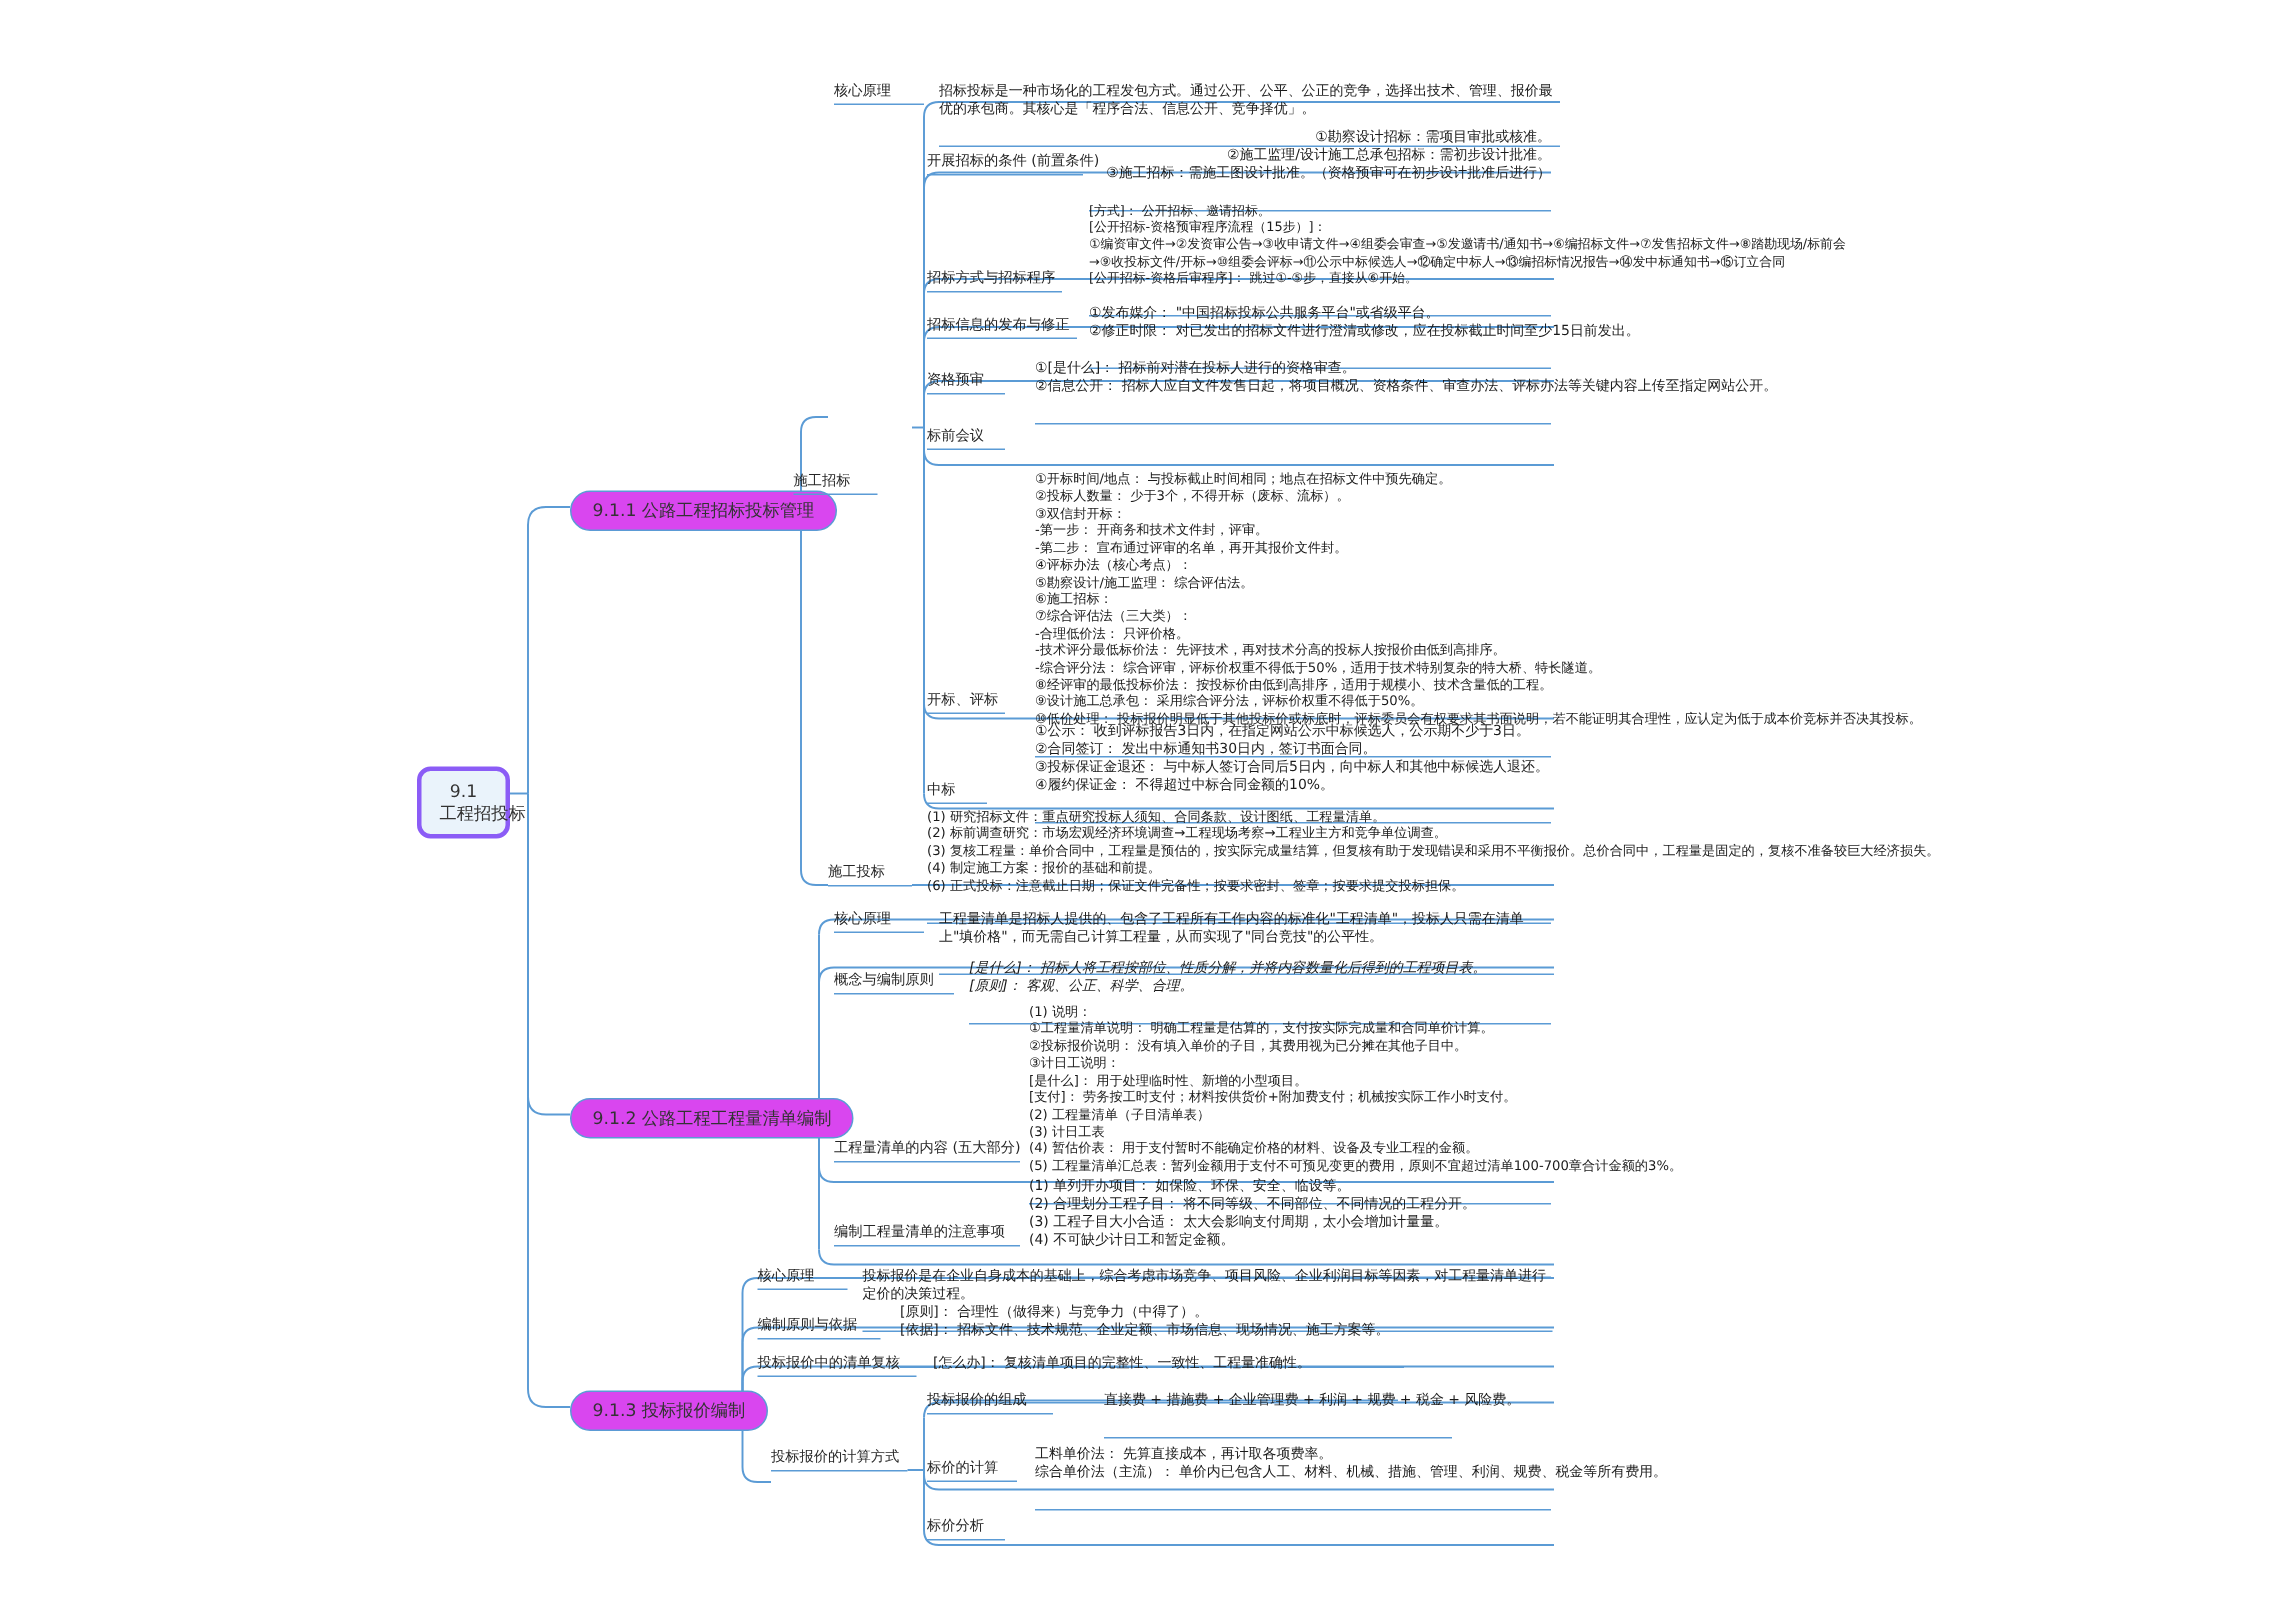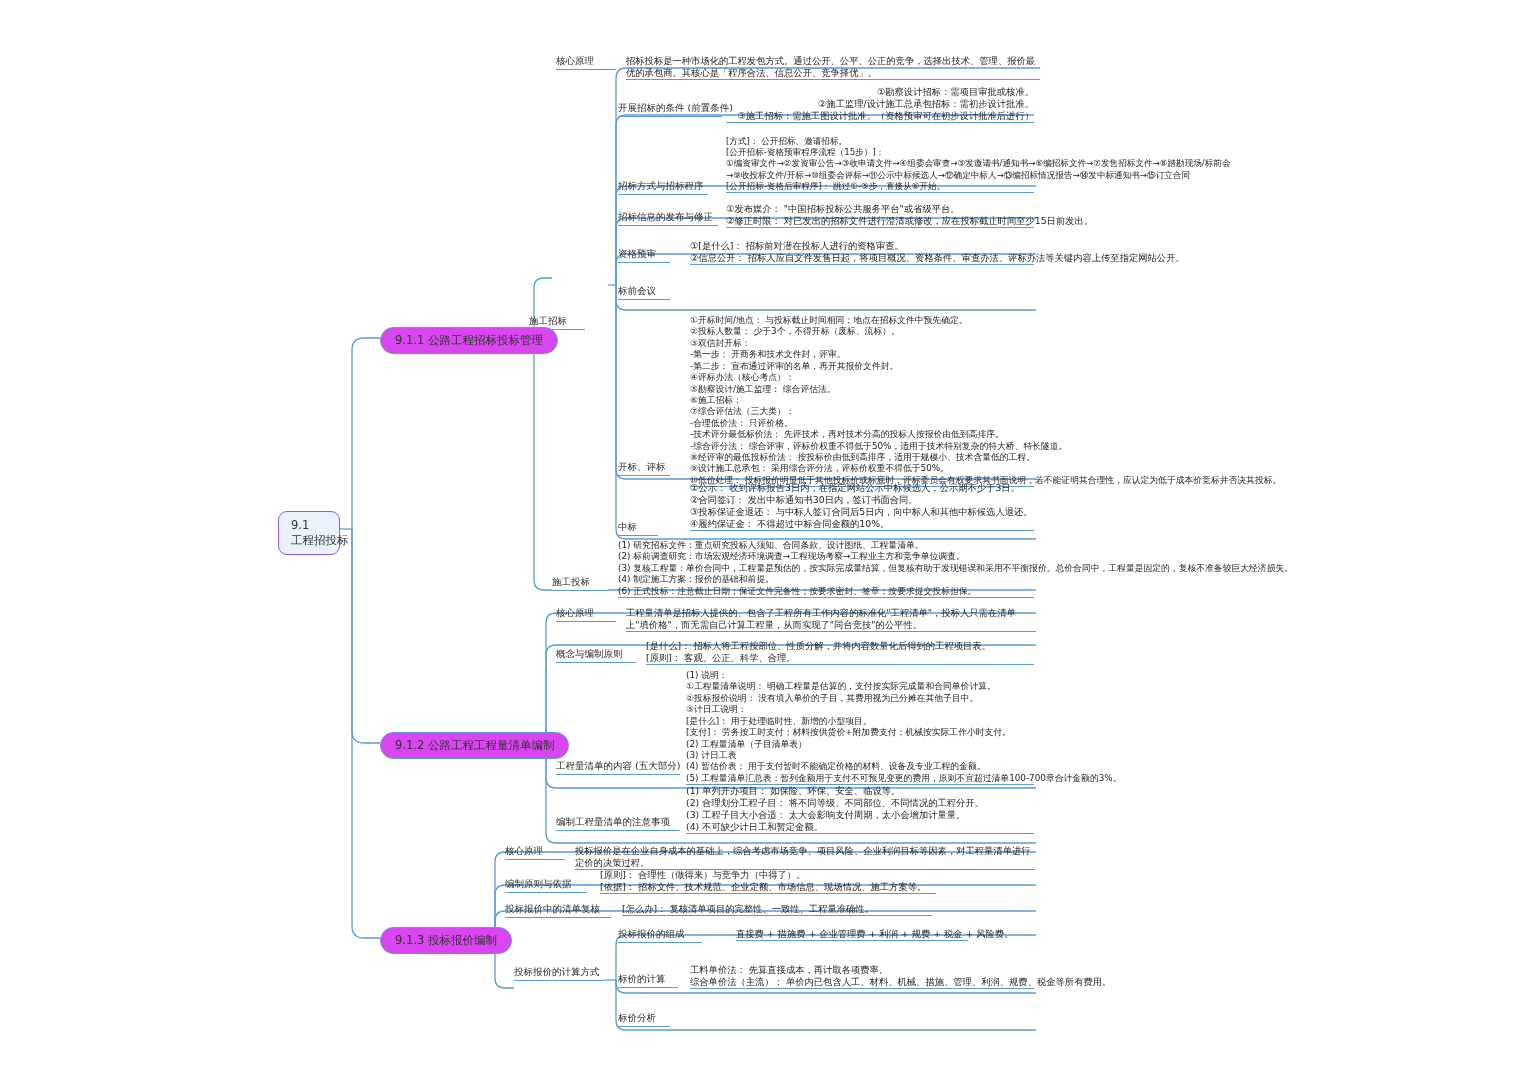--- a/index.html
+++ b/index.html
@@ -21,23 +21,24 @@
     pointer-events: none;
   }
   .node {
     position: absolute;
     white-space: pre;
     line-height: 1.30;
     color: #1a1a1a;
   }
   
   .root {
-    border: 1px solid #8b5cf6;
+    border: 3px solid #8b5cf6;
     background: #eaf3fb;
     border-radius: 9px;
+    text-align: center;
     padding: 6px 12px;
     font-size: 11.5px;
     color: #333;
   }
   
   .lvl1 {
     border: 1px solid #5b9bd5;
     background: #d946ef;
     border-radius: 14px;
     text-align: center;
@@ -49,21 +50,21 @@
   .lvl2 {
     font-size: 9.5px;
     color: #262626;
     padding-bottom: 2px;
     text-align: left;
   }
   
   .lvl3 {
     font-size: 9.3px;
     color: #1a1a1a;
-    padding-bottom: 0;
+    padding-bottom: 18px;
     text-align: left;
   }
   .ul { border-bottom: 1.4px solid #5b9bd5; }
   .statusbar {
     position: absolute;
     left: 0; bottom: 0;
     width: 1527px;
     height: 34px;
     border-top: 1px solid #d0d0d0;
     background: #ffffff;
@@ -208,21 +209,21 @@
   <div class="node lvl3 ul" style="left:618px; top:540px; width:416px; font-size:8.8px;">(1) 研究招标文件：重点研究投标人须知、合同条款、设计图纸、工程量清单。
 (2) 标前调查研究：市场宏观经济环境调查→工程现场考察→工程业主方和竞争单位调查。
 (3) 复核工程量：单价合同中，工程量是预估的，按实际完成量结算，但复核有助于发现错误和采用不平衡报价。总价合同中，工程量是固定的，复核不准备较巨大经济损失。
 (4) 制定施工方案：报价的基础和前提。
 (6) 正式投标：注意截止日期；保证文件完备性；按要求密封、签章；按要求提交投标担保。</div>
 
   <div class="node lvl2 ul" style="left:556px; top:607px; width:60px;">核心原理</div>
   <div class="node lvl3 ul" style="left:626px; top:607px; width:410px; white-space:normal;">工程量清单是招标人提供的、包含了工程所有工作内容的标准化"工程清单"，投标人只需在清单上"填价格"，而无需自己计算工程量，从而实现了"同台竞技"的公平性。</div>
 
   <div class="node lvl2 ul" style="left:556px; top:648px; width:80px;">概念与编制原则</div>
-  <div class="node lvl3 ul" style="left:646px; top:640px; width:388px;">[是什么]： 招标人将工程按部位、性质分解，并将内容数量化后得到的工程项目表。
+  <div class="node lvl3 ul" style="left:646px; top:640px; width:388px;font-style:italic;">[是什么]： 招标人将工程按部位、性质分解，并将内容数量化后得到的工程项目表。
 [原则]： 客观、公正、科学、合理。</div>
 
   <div class="node lvl2 ul" style="left:556px; top:760px; width:124px;">工程量清单的内容 (五大部分)</div>
   <div class="node lvl3 ul" style="left:686px; top:670px; width:348px; font-size:8.8px;">(1) 说明：
 ①工程量清单说明： 明确工程量是估算的，支付按实际完成量和合同单价计算。
 ②投标报价说明： 没有填入单价的子目，其费用视为已分摊在其他子目中。
 ③计日工说明：
 [是什么]： 用于处理临时性、新增的小型项目。
 [支付]： 劳务按工时支付；材料按供货价+附加费支付；机械按实际工作小时支付。
 (2) 工程量清单（子目清单表）

